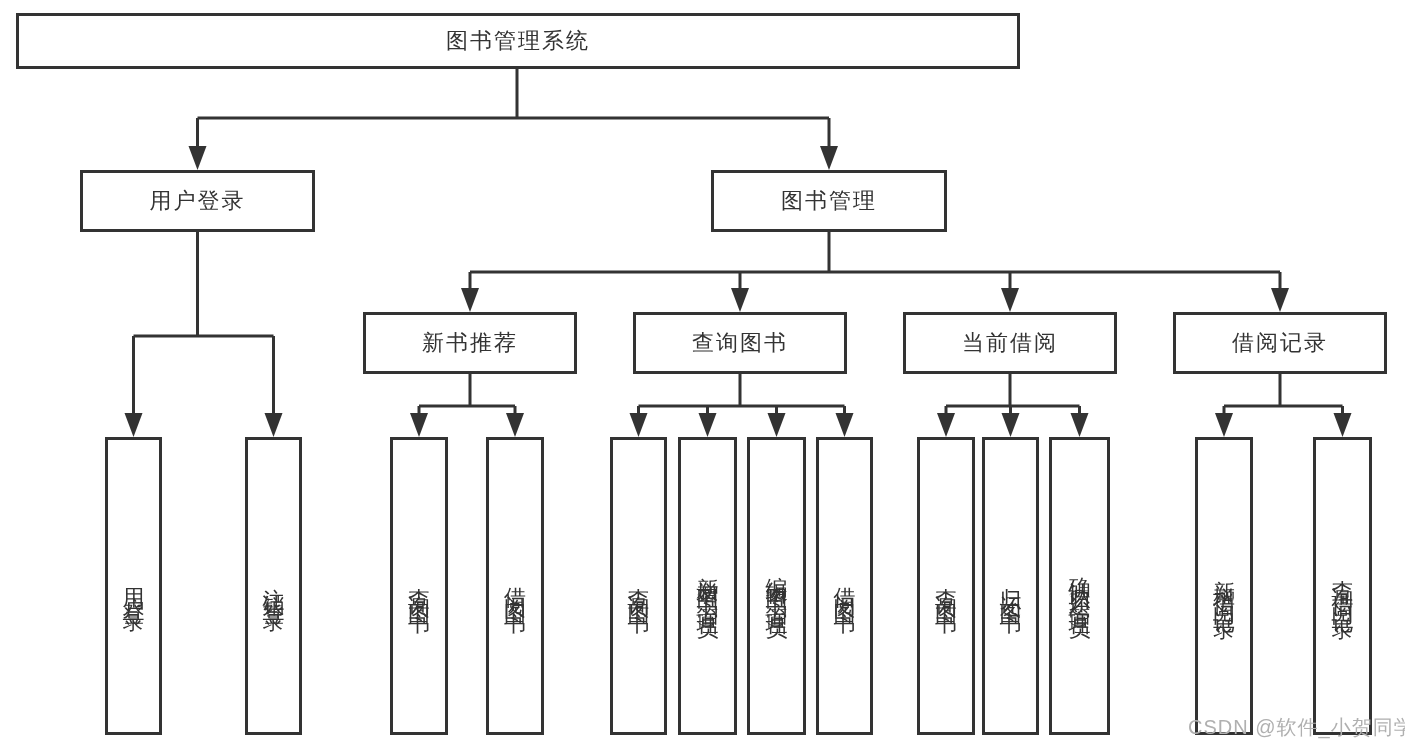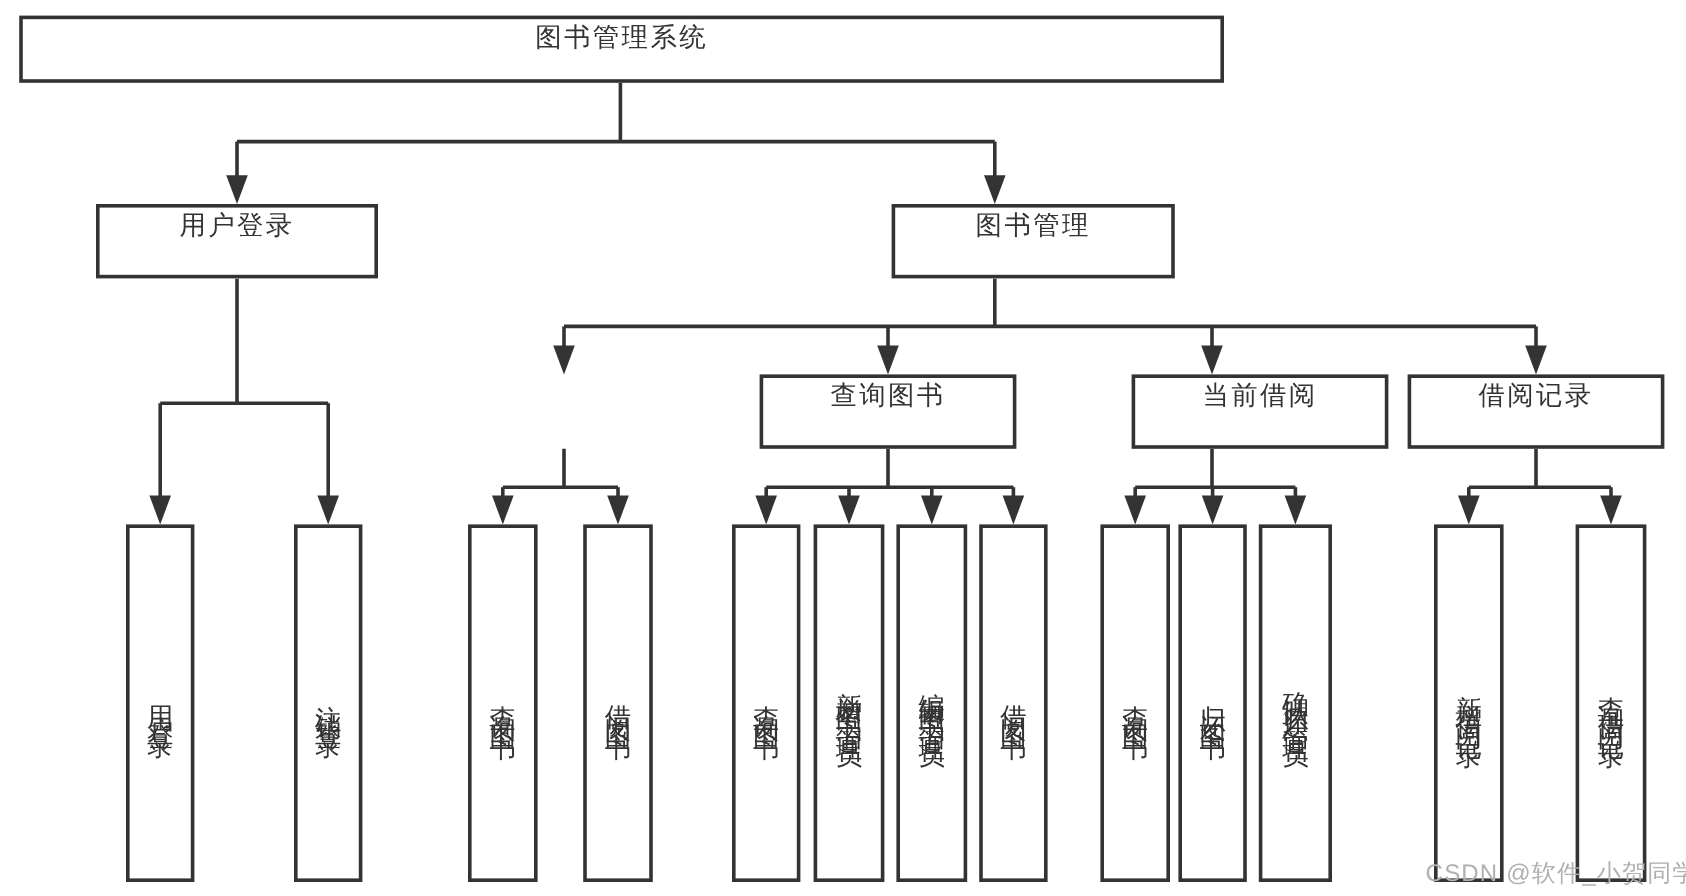--- a/index.html
+++ b/index.html
@@ -2,21 +2,21 @@
 <html><head>
 <meta charset="utf-8">
 <style>
   html,body{margin:0;padding:0;background:#ffffff;}
   body{font-family:"Liberation Sans","DejaVu Sans",sans-serif;}
   #stage{
     position:relative;width:1405px;height:747px;background:#ffffff;overflow:hidden;
   }
   .hbox{
     position:absolute;box-sizing:border-box;border:3px solid #333333;background:#ffffff;
-    display:flex;align-items:flex-start;justify-content:center;
+    display:flex;align-items:center;justify-content:center;
     font-size:22px;color:#333333;letter-spacing:2px;white-space:nowrap;
   }
   .vbox{
     position:absolute;box-sizing:border-box;border:3px solid #333333;background:#ffffff;
     top:437px;height:298px;
     display:flex;align-items:center;justify-content:center;
     writing-mode:vertical-rl;text-orientation:mixed;
     font-size:22px;color:#333333;letter-spacing:8px;line-height:1;
   }
   .vbox span{display:block;}
@@ -89,28 +89,31 @@
       <polygon points="1333.5,413 1351.5,413 1342.5,437"></polygon>
   </svg>
 
   <div class="hbox" style="left:16px;top:13px;width:1004px;height:56px;">
     <span>图书管理系统</span>
   </div>
 
   <div class="hbox" style="left:80px;top:170px;width:235px;height:62px;">
     <span>用户登录</span>
   </div>
-  <div class="hbox" style="left:711px;top:170px;width:236px;height:62px;margin-left:32px;">
+  <div class="hbox" style="left:711px;top:170px;width:236px;height:62px;">
     <span>图书管理</span>
   </div>
 
+  <div class="hbox" style="left:363px;top:312px;width:214px;height:62px;">
+    <span>新书推荐</span>
+  </div>
   <div class="hbox" style="left:633px;top:312px;width:214px;height:62px;">
     <span>查询图书</span>
   </div>
-  <div class="hbox" style="left:943px;top:312px;width:214px;height:62px;">
+  <div class="hbox" style="left:903px;top:312px;width:214px;height:62px;">
     <span>当前借阅</span>
   </div>
   <div class="hbox" style="left:1173px;top:312px;width:214px;height:62px;">
     <span>借阅记录</span>
   </div>
 
   <div class="vbox" style="left:105px;width:57px;">
     <span>用户登录</span>
   </div>
   <div class="vbox" style="left:245px;width:57px;">

